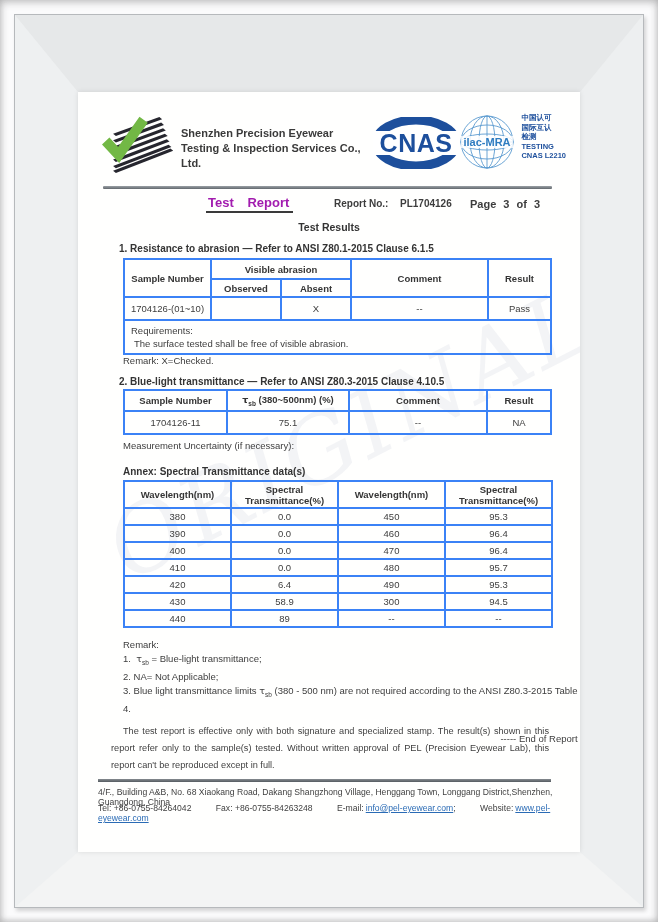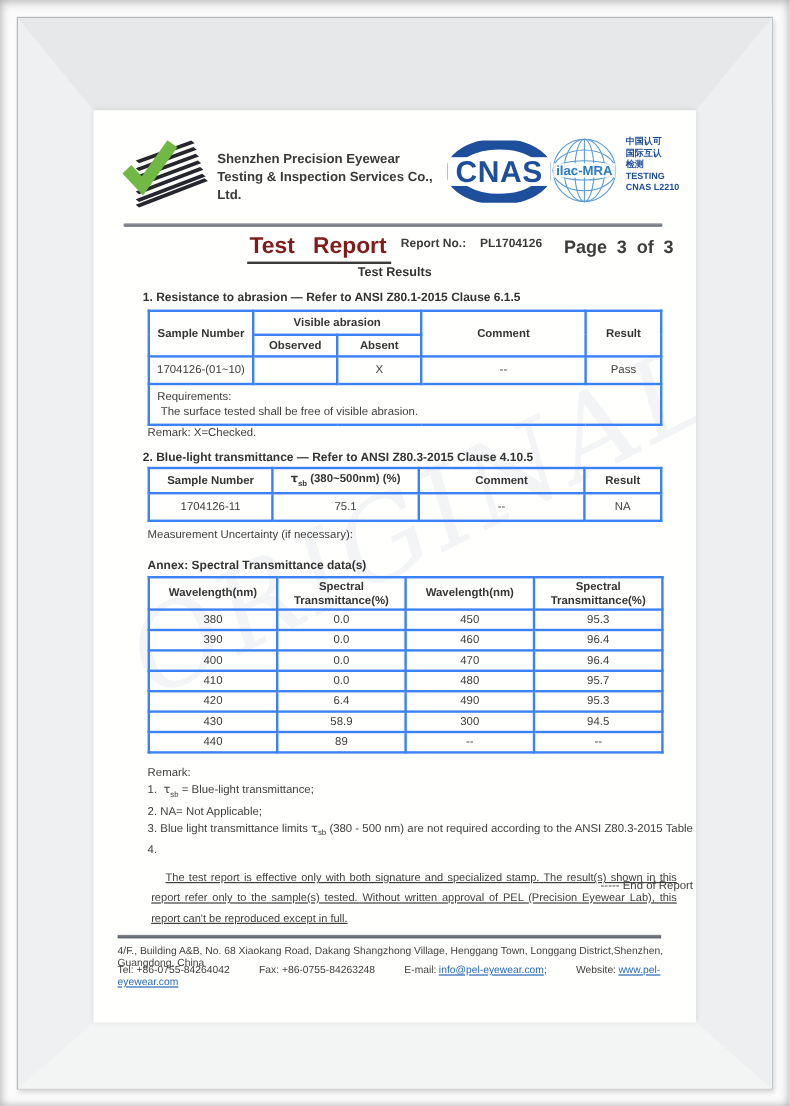--- a/index.html
+++ b/index.html
@@ -51,25 +51,25 @@
   }
   
   .header-row { position:absolute; top:18px; left:24px; right:14px; display:flex; align-items:flex-start; }
   .company-name { margin-left:5px; margin-top:16px; font-size:11px; font-weight:bold; color:#3a3a3a; line-height:15px; }
   .spacer { flex:1; }
   .acc-text { margin-left:6px; margin-top:3px; font-size:7.5px; font-weight:bold; color:#1d4f9c; line-height:9.5px; white-space:nowrap; }
   .header-divider { position:absolute; top:94px; left:25px; width:449px; height:3px;
     background:linear-gradient(#9aa0a5,#62686d); border-radius:1px; }
   
   .title-row { position:absolute; top:103px; left:0; width:100%; height:22px; }
-  .doc-title { position:absolute; left:128px; font-size:19px; font-weight:bold; color:#7f1d1d;
+  .doc-title { position:absolute; left:128px; font-size:13px; font-weight:bold; color:#a21caf;
     border-bottom:2px solid #3a3a3a; padding:0 4px 1px 2px; word-spacing:10px; }
   .report-no-label { position:absolute; left:256px; top:3px; font-size:10px; font-weight:bold; }
   .report-no-value { position:absolute; left:296px; top:3px; font-size:10px; font-weight:bold;margin-left:26px; }
-  .page-label { position:absolute; left:392px; top:3px; font-size:15px; font-weight:bold; word-spacing:4px; }
+  .page-label { position:absolute; left:392px; top:3px; font-size:11px; font-weight:bold; word-spacing:4px; }
   .results-heading { position:absolute; top:129px; left:0; width:100%; text-align:center;
     font-size:10.5px; font-weight:bold; color:#333; }
   
   .sec-heading { position:absolute; font-size:10px; font-weight:bold; color:#343434; }
   .sec1-heading { top:151px; left:41px; }
   .sec2-heading { top:284px; left:41px; }
   .annex-heading { top:374px; left:45px; font-size:10px; }
   .tbl { position:absolute; left:45px; border-collapse:collapse; table-layout:fixed;
     font-size:9.5px; color:#3d3d3d; background:transparent; }
   .tbl th, .tbl td { border:2px solid #3b82f6; text-align:center; padding:0 3px; }
@@ -77,22 +77,22 @@
   .table1 { top:166px; width:427px; }
   .table2 { top:297px; width:427px; }
   .annex-table { top:388px; width:428px; }
   .req-cell { text-align:left !important; padding:3px 6px !important; line-height:13px; }
   .note-line { position:absolute; left:45px; font-size:9.5px; color:#3d3d3d; }
   .remark1 { top:263px; }
   .uncertainty { top:348px; }
   .remarks { position:absolute; top:546px; left:45px; font-size:9.5px; line-height:14px; color:#3d3d3d; }
   .remarks sub, .tbl sub { font-size:6.5px; }
   .end-report { position:absolute; top:601px; left:16px; width:100%; text-align:right; font-size:9.5px; color:#3d3d3d;margin-top:40px; }
-  .disclaimer { position:absolute; top:631px; left:48px; width:438px;
-    font-size:9.2px; line-height:17px; text-indent:12px; color:#3f3f3f; text-align:justify;text-decoration:underline; }
+  .disclaimer { position:absolute; top:631px; left:33px; width:438px;
+    font-size:9.2px; line-height:17px; text-indent:12px; color:#3f3f3f; text-align:justify; }
   
   .footer-divider { position:absolute; top:687px; left:20px; width:453px; height:3px;
     background:linear-gradient(#858b90,#555b60); }
   .address-line { position:absolute; top:695px; left:20px; width:460px; font-size:8.6px; color:#3f3f3f; }
   .contact-line { position:absolute; top:711px; left:20px; width:460px; font-size:8.6px; color:#3f3f3f; }
   .contact-line span.lbl { margin-right:2px; }
   .contact-line .seg { margin-right:22px; }
   .contact-line a { color:#2a6bb5; text-decoration:underline; }
   .tau { font-family:"DejaVu Sans", sans-serif; }
 </style>

